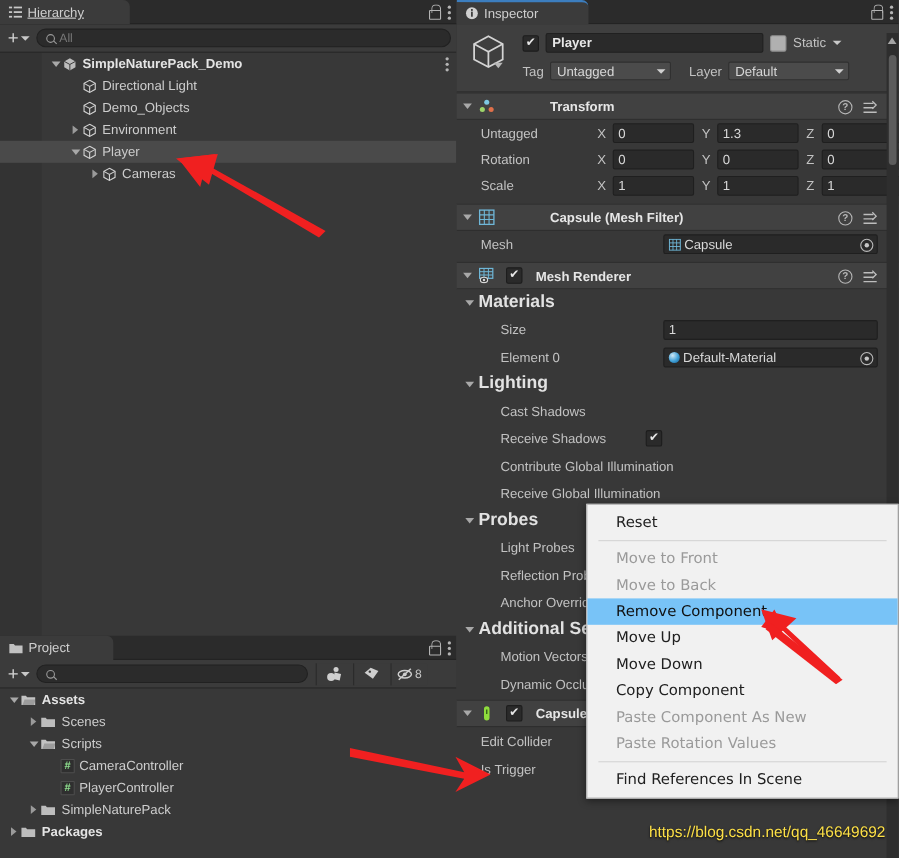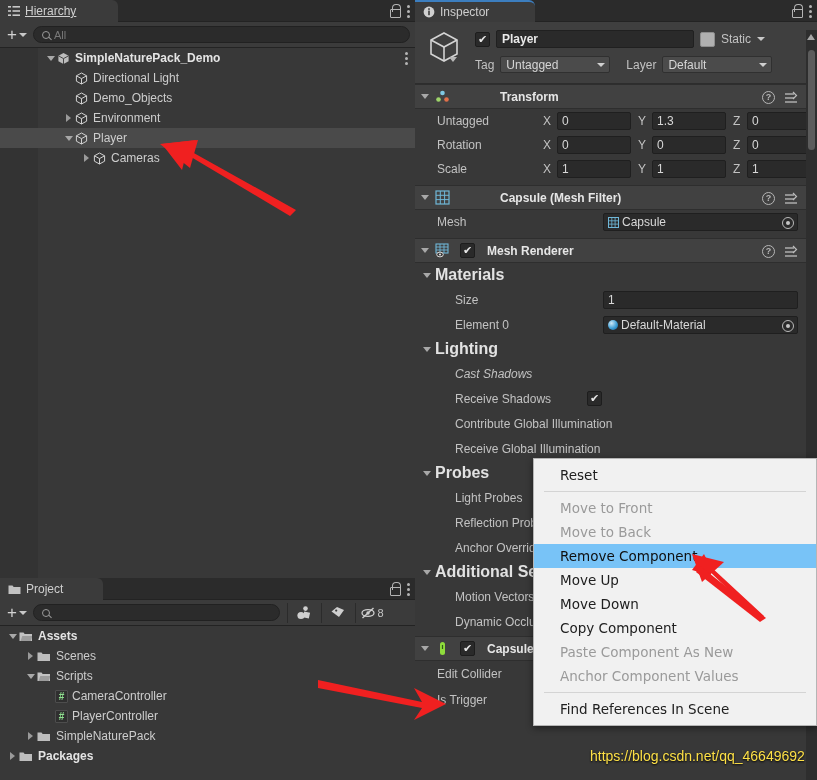--- a/index.html
+++ b/index.html
@@ -646,21 +646,21 @@
           <span>Default-Material</span>
           <span class="picker"></span>
         </div>
       </div>
 
       <div class="grp">
         <span class="tri"></span>
         <span class="gname">Lighting</span>
       </div>
       <div class="frow" style="height:25px;">
-        <span class="fname" style="padding-left:18px;width:140px;font-style:italic;">Cast Shadows</span>
+        <span class="fname" style="padding-left:18px;width:140px;">Cast Shadows</span>
       </div>
       <div class="frow" style="height:25px;">
         <span class="fname" style="padding-left:18px;width:148px;">Receive Shadows</span>
         <span class="chk on" style="margin-left:2px;"></span>
       </div>
       <div class="frow" style="height:25px;">
         <span class="fname" style="padding-left:18px;width:250px;overflow:hidden;">Contribute Global Illumination</span>
       </div>
       <div class="frow" style="height:25px;">
         <span class="fname dim" style="padding-left:18px;width:250px;overflow:hidden;">Receive Global Illumination</span>
@@ -728,21 +728,21 @@
     <div id="ctx-items">
         <div class="ctxitem">Reset</div>
         <div class="ctxsep"></div>
         <div class="ctxitem disabled">Move to Front</div>
         <div class="ctxitem disabled">Move to Back</div>
         <div class="ctxitem hl">Remove Component</div>
         <div class="ctxitem">Move Up</div>
         <div class="ctxitem">Move Down</div>
         <div class="ctxitem">Copy Component</div>
         <div class="ctxitem disabled">Paste Component As New</div>
-        <div class="ctxitem disabled">Anchor Component Values</div>
+        <div class="ctxitem disabled">Paste Rotation Values</div>
         <div class="ctxsep"></div>
         <div class="ctxitem">Find References In Scene</div>
       </div>
   </div>
 
   <svg class="arrow" style="left:140px;top:138px;" width="160" height="80" viewBox="0 0 160 80">
     <path d="M150 78 L46 16 L42 32 L22 6 L56 2 L52 14 L156 72 Z" fill="#f02020"></path>
     <path d="M20 6 L58 2 L50 30 Z" fill="#f02020"></path>
   </svg>
 

